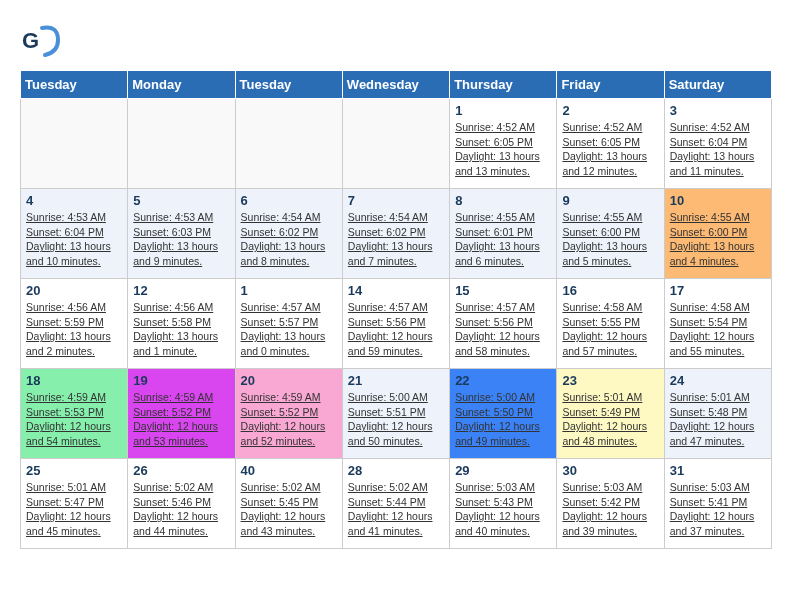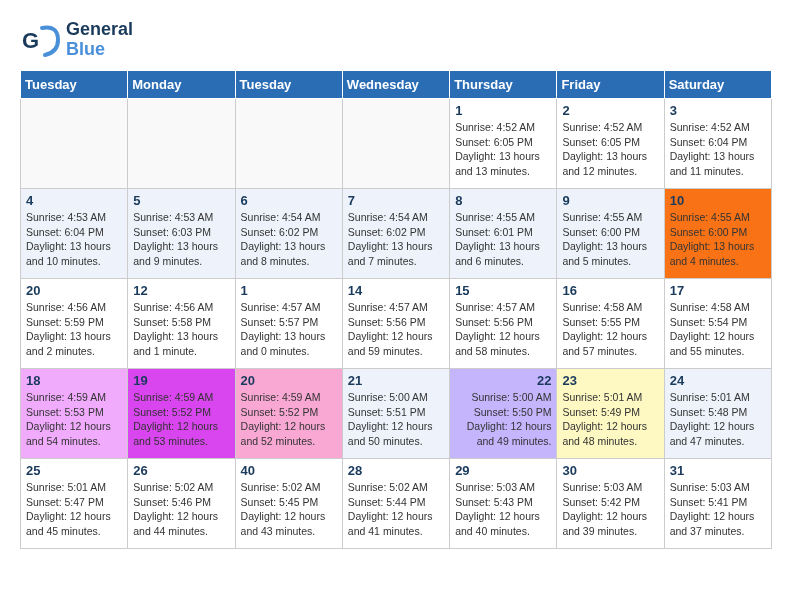--- a/index.html
+++ b/index.html
@@ -76,41 +76,38 @@
       font-size: 13px;
       font-weight: bold;
       color: #1a3a5c;
       margin-bottom: 2px;
       display: block;
     }
     .day-info {
       color: #333;
       font-size: 10.5px;
       line-height: 1.4;
+      text-decoration: underline;
     }
     .calendar tbody tr td {
       height: 90px;
     }
   </style>
 </head>
 <body>
 
 <div class="header">
   <div class="logo">
     <svg class="logo-icon" viewBox="0 0 40 40">
       <rect x="0" y="0" width="40" height="40" fill="none"></rect>
 
       <text x="2" y="28" font-size="22" font-weight="bold" fill="#1a3a5c" font-family="Arial">G</text>
 
       <path d="M22 8 Q38 5 38 20 Q38 32 25 35" stroke="#4a90d9" stroke-width="4" fill="none" stroke-linecap="round"></path>
     </svg>
-    <div class="logo-text">
-      <div>General</div>
-      <div style="color:#4a90d9;">Blue</div>
-    </div>
   </div>
   <div class="title-block">
     <div class="month-title"></div>
     <div class="location-title"></div>
   </div>
 </div>
 
 <table class="calendar">
   <thead>
     <tr>
@@ -187,21 +184,21 @@
 Daylight: 13 hours
 and 6 minutes.</div>
         </td>
         <td style="background: rgb(238, 243, 251);">
           <span class="day-num">9</span>
           <div class="day-info" style="white-space: pre-line;">Sunrise: 4:55 AM
 Sunset: 6:00 PM
 Daylight: 13 hours
 and 5 minutes.</div>
         </td>
-        <td style="background: #f97316;">
+        <td style="background: #fdba74;">
           <span class="day-num">10</span>
           <div class="day-info" style="white-space: pre-line;">Sunrise: 4:55 AM
 Sunset: 6:00 PM
 Daylight: 13 hours
 and 4 minutes.</div>
         </td>
       </tr>
       <tr>
         <td>
           <span class="day-num">20</span>
@@ -247,21 +244,21 @@
         </td>
         <td>
           <span class="day-num">17</span>
           <div class="day-info" style="white-space: pre-line;">Sunrise: 4:58 AM
 Sunset: 5:54 PM
 Daylight: 12 hours
 and 55 minutes.</div>
         </td>
       </tr>
       <tr>
-        <td style="background: #f0abfc;">
+        <td style="background: #86efac;">
           <span class="day-num">18</span>
           <div class="day-info" style="white-space: pre-line;">Sunrise: 4:59 AM
 Sunset: 5:53 PM
 Daylight: 12 hours
 and 54 minutes.</div>
         </td>
         <td style="background: #d946ef;">
           <span class="day-num">19</span>
           <div class="day-info" style="white-space: pre-line;">Sunrise: 4:59 AM
 Sunset: 5:52 PM
@@ -275,21 +272,21 @@
 Daylight: 12 hours
 and 52 minutes.</div>
         </td>
         <td style="background: rgb(238, 243, 251);">
           <span class="day-num">21</span>
           <div class="day-info" style="white-space: pre-line;">Sunrise: 5:00 AM
 Sunset: 5:51 PM
 Daylight: 12 hours
 and 50 minutes.</div>
         </td>
-        <td style="background: #c4b5fd; text-align: right;">
+        <td style="background: #3b82f6;">
           <span class="day-num">22</span>
           <div class="day-info" style="white-space: pre-line;">Sunrise: 5:00 AM
 Sunset: 5:50 PM
 Daylight: 12 hours
 and 49 minutes.</div>
         </td>
         <td style="background: #fef9c3;">
           <span class="day-num">23</span>
           <div class="day-info" style="white-space: pre-line;">Sunrise: 5:01 AM
 Sunset: 5:49 PM

